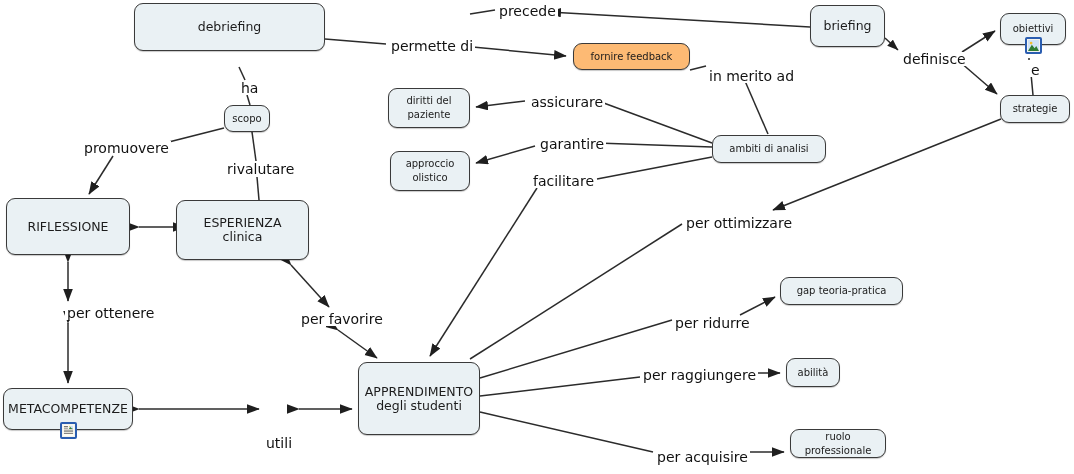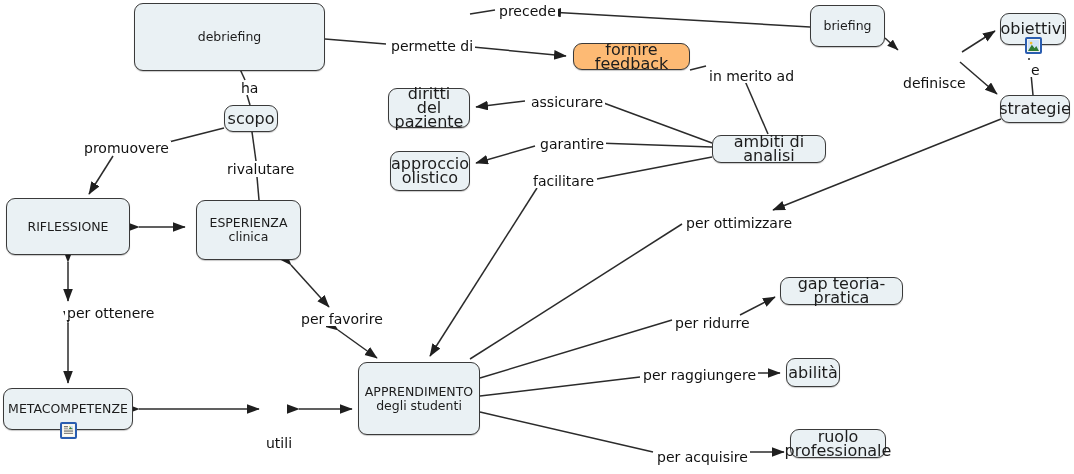--- a/index.html
+++ b/index.html
@@ -32,21 +32,21 @@
     display: flex;
     align-items: center;
     justify-content: center;
     text-align: center;
     color: #1c1c1c;
     font-size: 12.5px;
     line-height: 14px;
     padding: 2px 6px;
     box-shadow: 0 1px 1px rgba(0,0,0,0.22);
   }
-  .node.small { font-size: 16px; }
+  .node.small { font-size: 10px; }
   .node .nlabel { display: block; white-space: pre-line; }
   .link-label {
     position: absolute;
     color: #111111;
     font-size: 14px;
     line-height: 14px;
     white-space: nowrap;
     background: #ffffff;
     padding: 0 2px;
   }
@@ -133,30 +133,30 @@
       <path d="M740,315 L775,297" marker-end="url(#ah)"></path>
 
       <path d="M480,396 L640,377"></path>
       <path d="M745,373 L780,373" marker-end="url(#ah)"></path>
 
       <path d="M480,412 L653,452"></path>
       <path d="M729,452 L784,452" marker-end="url(#ah)"></path>
     </g>
   </svg>
 
-  <div class="node" id="n-debriefing" style="left: 134px; top: 3px; width: 191px; height: 68px; background: rgb(234, 241, 244); border-color: rgb(58, 58, 58); color: rgb(28, 28, 28);">
+  <div class="node" id="n-debriefing" style="left: 134px; top: 3px; width: 191px; height: 48px; background: rgb(234, 241, 244); border-color: rgb(58, 58, 58); color: rgb(28, 28, 28);">
     <span class="nlabel">debriefing</span>
   </div>
-  <div class="node small" id="n-scopo" style="left: 224px; top: 105px; width: 54px; height: 27px; background: rgb(234, 241, 244); border-color: rgb(58, 58, 58); color: rgb(28, 28, 28);">
+  <div class="node small" id="n-scopo" style="left: 224px; top: 105px; width: 46px; height: 27px; background: rgb(234, 241, 244); border-color: rgb(58, 58, 58); color: rgb(28, 28, 28);">
     <span class="nlabel">scopo</span>
   </div>
   <div class="node" id="n-riflessione" style="left: 6px; top: 198px; width: 124px; height: 57px; background: rgb(234, 241, 244); border-color: rgb(58, 58, 58); color: rgb(28, 28, 28);">
     <span class="nlabel">RIFLESSIONE</span>
   </div>
-  <div class="node" id="n-esperienza" style="left: 196px; top: 200px; width: 105px; height: 60px; background: rgb(234, 241, 244); border-color: rgb(58, 58, 58); color: rgb(28, 28, 28);">
+  <div class="node" id="n-esperienza" style="left: 176px; top: 200px; width: 133px; height: 60px; background: rgb(234, 241, 244); border-color: rgb(58, 58, 58); color: rgb(28, 28, 28);">
     <span class="nlabel">ESPERIENZA
 clinica</span>
   </div>
   <div class="node" id="n-metacompetenze" style="left: 3px; top: 388px; width: 130px; height: 42px; background: rgb(234, 241, 244); border-color: rgb(58, 58, 58); color: rgb(28, 28, 28);">
     <span class="nlabel">METACOMPETENZE</span>
   </div>
   <div class="node" id="n-apprendimento" style="left: 358px; top: 362px; width: 122px; height: 73px; background: rgb(234, 241, 244); border-color: rgb(58, 58, 58); color: rgb(28, 28, 28);">
     <span class="nlabel">APPRENDIMENTO
 degli studenti</span>
   </div>
@@ -220,20 +220,20 @@
   <span class="link-label" id="l-ha" style="left: 239px; top: 81px;">ha</span>
   <span class="link-label" id="l-promuovere" style="left: 82px; top: 141px;">promuovere</span>
   <span class="link-label" id="l-rivalutare" style="left: 225px; top: 162px;">rivalutare</span>
   <span class="link-label" id="l-per-ottenere" style="left: 29px; top: 306px; margin-left: 36px;">per ottenere</span>
   <span class="link-label" id="l-per-favorire" style="left: 299px; top: 312px;">per favorire</span>
   <span class="link-label" id="l-utili" style="left: 264px; top: 400px; margin-top: 36px;">utili</span>
   <span class="link-label" id="l-assicurare" style="left: 529px; top: 95px;">assicurare</span>
   <span class="link-label" id="l-garantire" style="left: 538px; top: 137px;">garantire</span>
   <span class="link-label" id="l-facilitare" style="left: 531px; top: 174px;">facilitare</span>
   <span class="link-label" id="l-in-merito" style="left: 707px; top: 69px;">in merito ad</span>
-  <span class="link-label" id="l-definisce" style="left: 901px; top: 52px; margin-top: 24px;">definisce</span>
+  <span class="link-label" id="l-definisce" style="left: 901px; top: 52px;">definisce</span>
   <span class="link-label" id="l-e" style="left: 1029px; top: 63px;">e</span>
   <span class="link-label" id="l-per-ottimizzare" style="left: 684px; top: 216px;">per ottimizzare</span>
   <span class="link-label" id="l-per-ridurre" style="left: 673px; top: 316px;">per ridurre</span>
   <span class="link-label" id="l-per-raggiungere" style="left: 641px; top: 368px;">per raggiungere</span>
   <span class="link-label" id="l-per-acquisire" style="left: 655px; top: 450px;">per acquisire</span>
 
 </div>
 
 </body></html>

